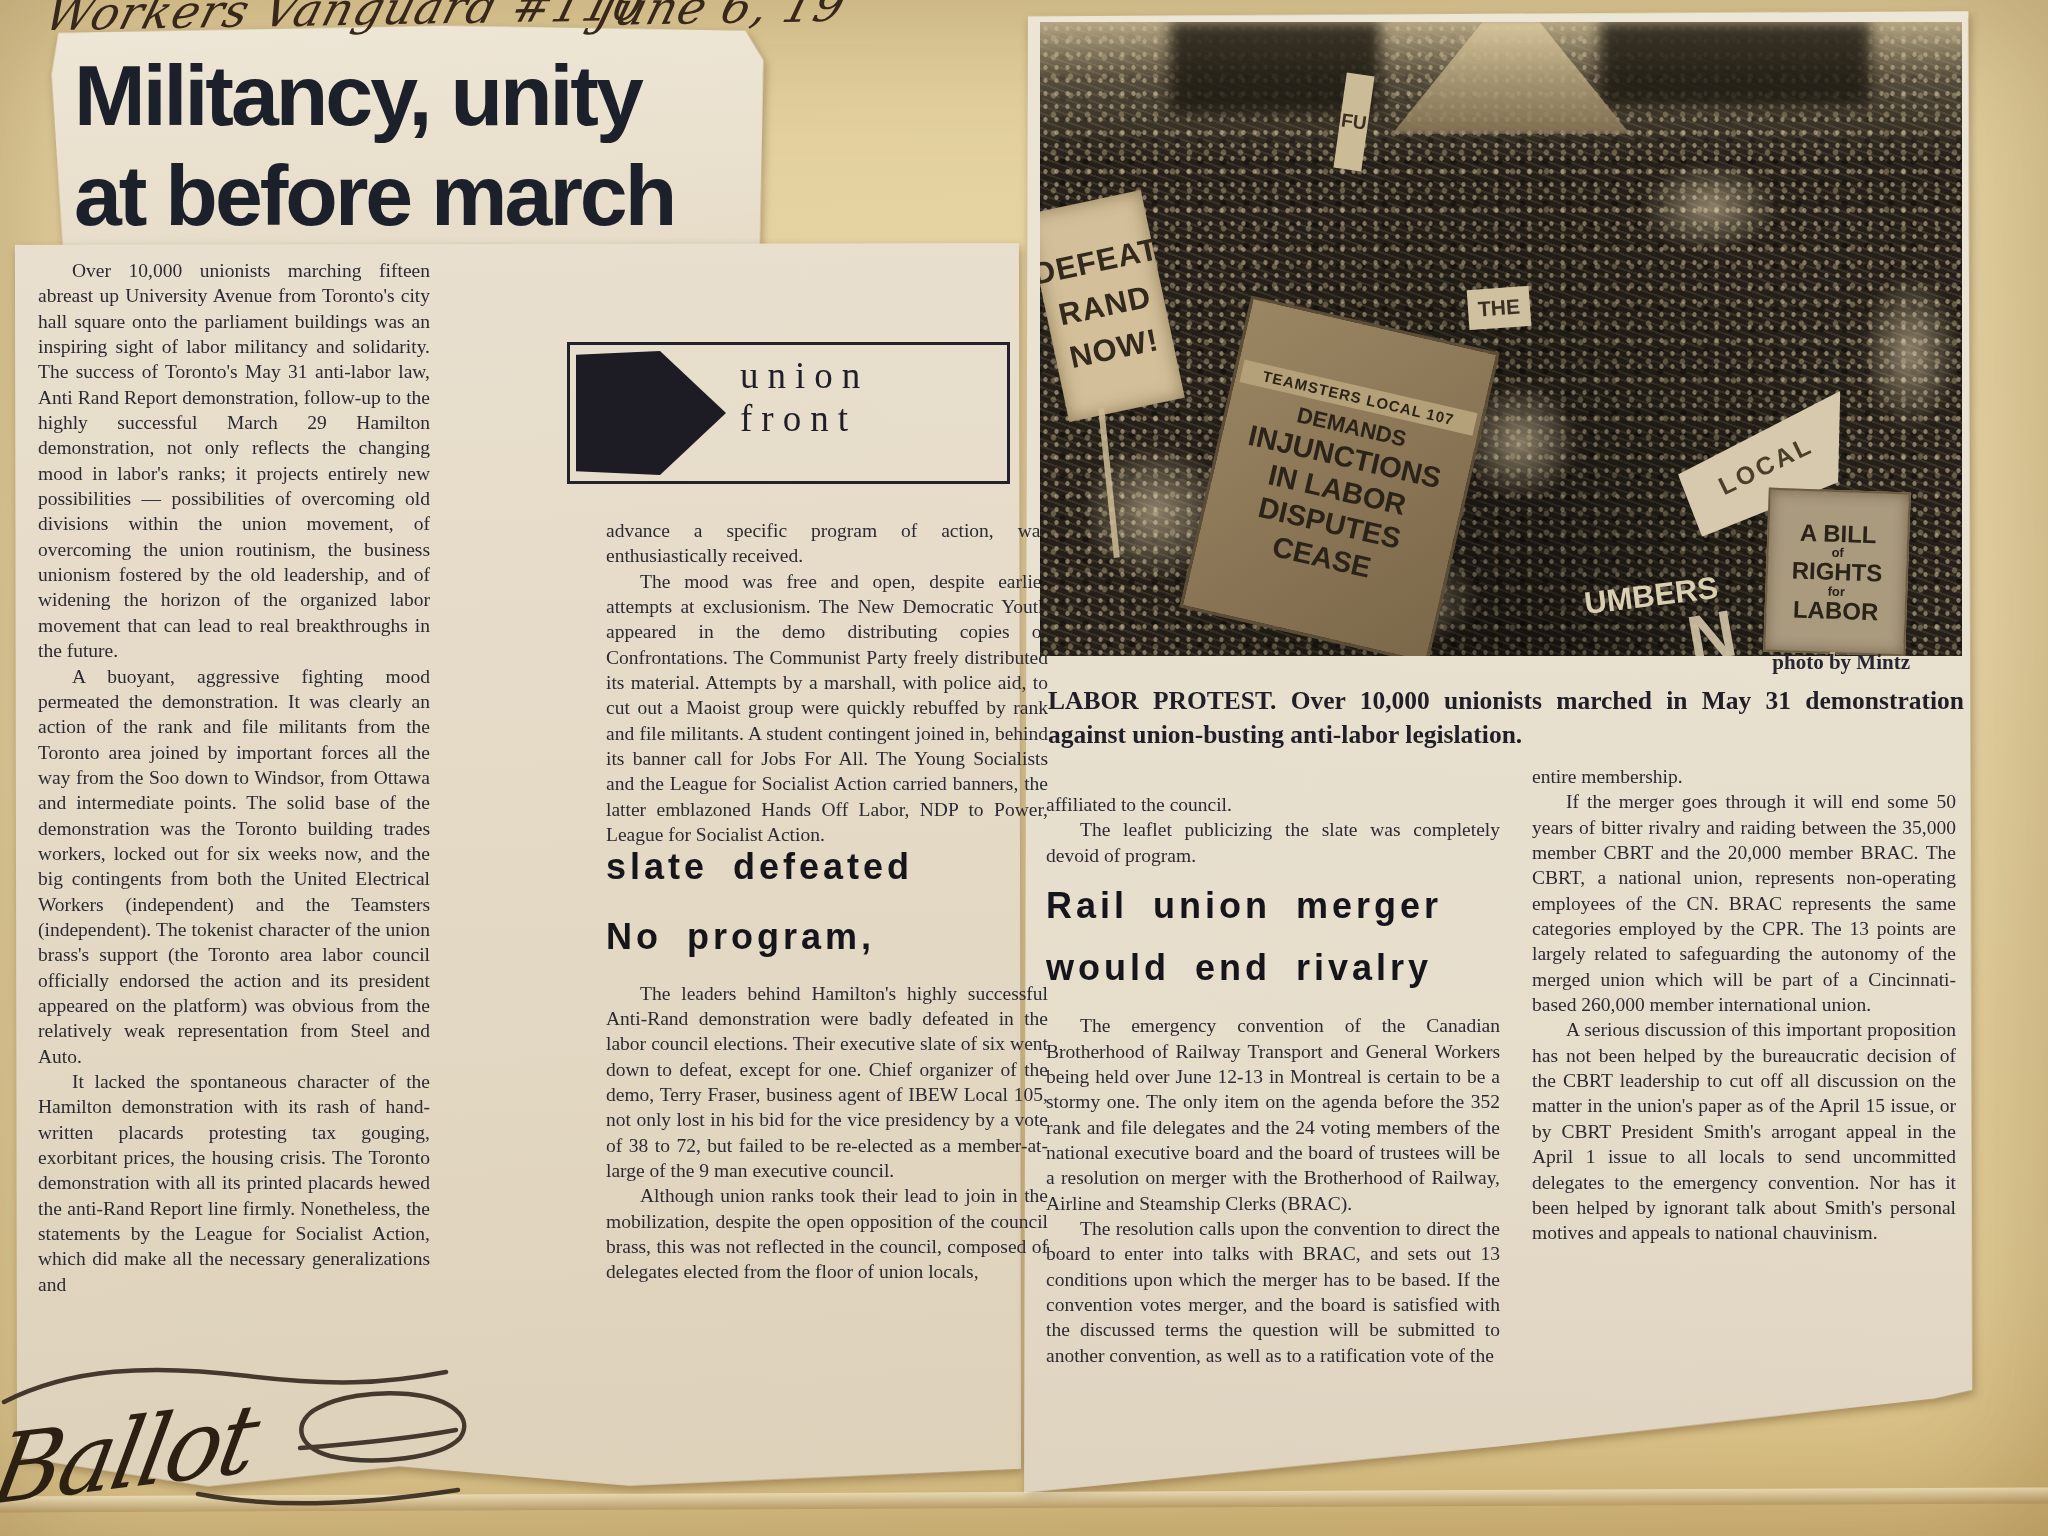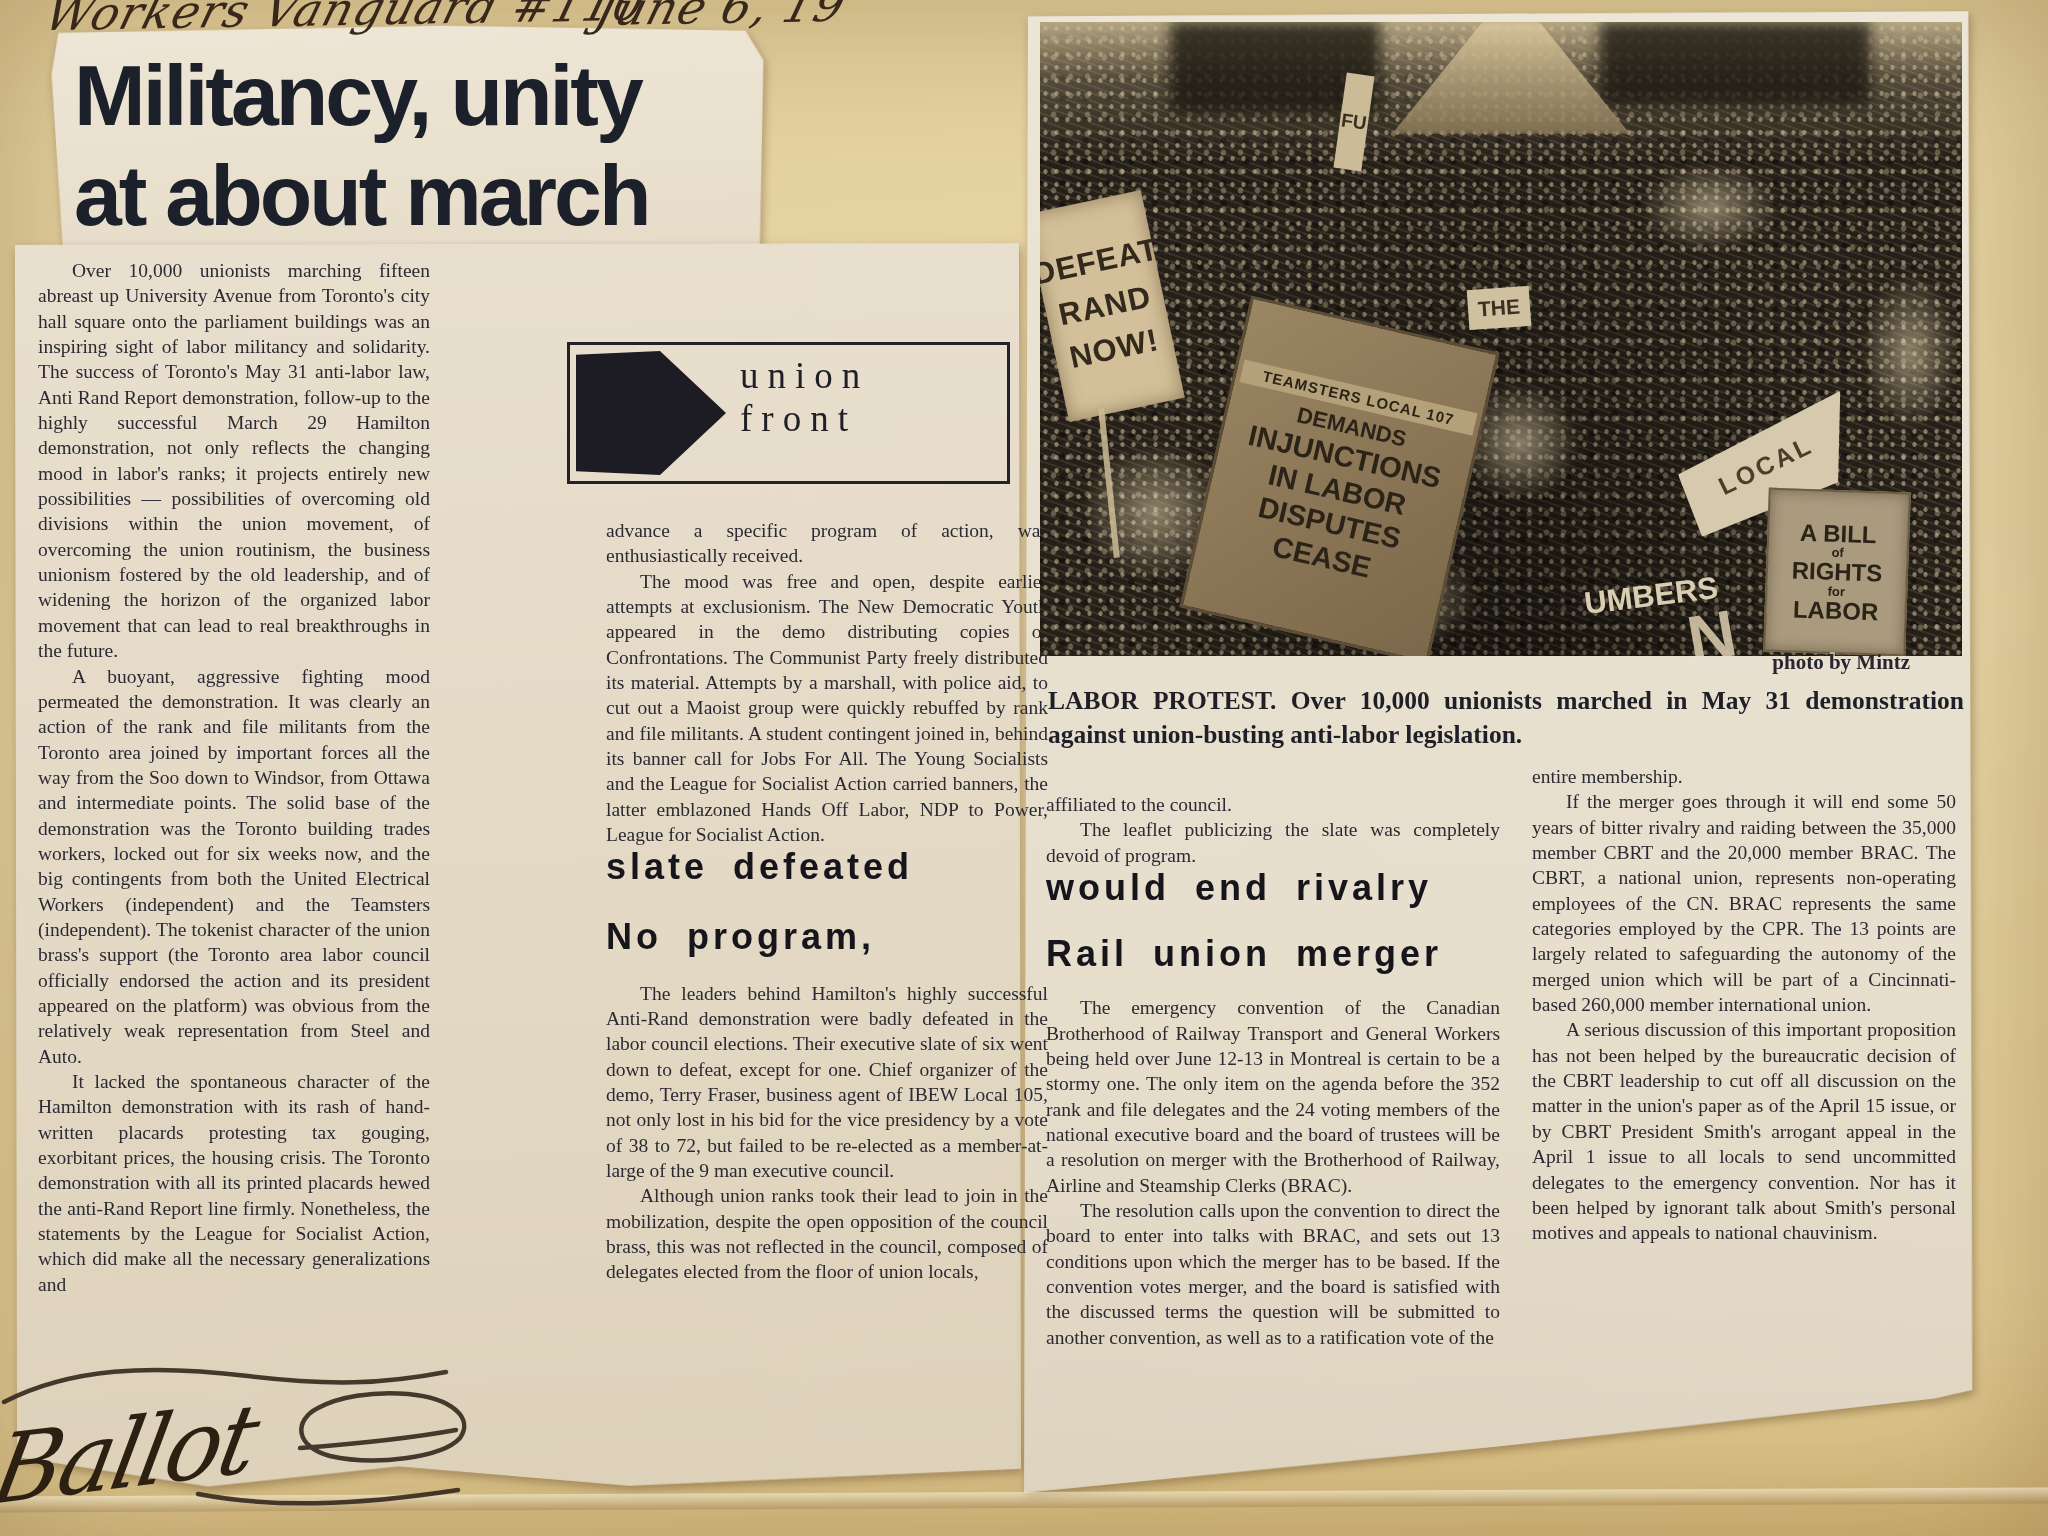--- a/index.html
+++ b/index.html
@@ -102,21 +102,21 @@
     </div>
   <div class="paper photo-paper" style="left:1026px;top:10px;width:948px;height:1484px;transform:rotate(.15deg);">
       <div class="paper-fill"></div>
     </div>
   <div class="fold-line"></div>
 
   <div class="hw" style="left:48px;top:-18px;">Workers Vanguard #110</div>
   <div class="hw" style="left:598px;top:-20px;">June 6, 19</div>
 
   <div class="headline-line" style="left:74px;top:52px;">Militancy, unity</div>
-  <div class="headline-line" style="left:74px;top:152px;">at about march</div>
+  <div class="headline-line" style="left:74px;top:152px;">at before march</div>
 
   <div class="kicker-box">
     <div class="kicker-arrow"></div>
     <div class="kicker-label">union front</div>
   </div>
 
   <div class="col" style="left:38px;top:258px;width:392px;">
     <p>Over 10,000 unionists marching fifteen abreast up University Avenue from Toronto's city hall square onto the parliament buildings was an inspiring sight of labor militancy and solidarity. The success of Toronto's May 31 anti-labor law, Anti Rand Report demonstration, follow-up to the highly successful March 29 Hamilton demonstration, not only reflects the changing mood in labor's ranks; it projects entirely new possibilities — possibilities of overcoming old divisions within the union movement, of overcoming the union routinism, the business unionism fostered by the old leadership, and of widening the horizon of the organized labor movement that can lead to real breakthroughs in the future.</p>
     <p>A buoyant, aggressive fighting mood permeated the demonstration. It was clearly an action of the rank and file militants from the Toronto area joined by important forces all the way from the Soo down to Windsor, from Ottawa and intermediate points. The solid base of the demonstration was the Toronto building trades workers, locked out for six weeks now, and the big contingents from both the United Electrical Workers (independent) and the Teamsters (independent). The tokenist character of the union brass's support (the Toronto area labor council officially endorsed the action and its president appeared on the platform) was obvious from the relatively weak representation from Steel and Auto.</p>
     <p>It lacked the spontaneous character of the Hamilton demonstration with its rash of hand-written placards protesting tax gouging, exorbitant prices, the housing crisis. The Toronto demonstration with all its printed placards hewed the anti-Rand Report line firmly. Nonetheless, the statements by the League for Socialist Action, which did make all the necessary generalizations and</p>
@@ -176,22 +176,22 @@
     </div>
     <div class="pl-stick" style="left:790px;top:630px;width:5px;height:60px;"></div>
   </div>
 
   <div class="credit">photo by Mintz</div>
   <div class="caption">LABOR PROTEST. Over 10,000 unionists marched in May 31 demonstration against union-busting anti-labor legislation.</div>
 
   <div class="col" style="left:1046px;top:764px;width:454px;margin-top:28px;">
     <p class="cont">affiliated to the council.</p>
     <p>The leaflet publicizing the slate was completely devoid of program.</p>
+    <div class="subhead sh1" style="margin-top:18px;margin-bottom:22px;">Rail union merger</div>
     <div class="subhead sh2" style="margin-bottom:26px;">would end rivalry</div>
-    <div class="subhead sh1" style="margin-top:18px;margin-bottom:22px;">Rail union merger</div>
     <p>The emergency convention of the Canadian Brotherhood of Railway Transport and General Workers being held over June 12-13 in Montreal is certain to be a stormy one. The only item on the agenda before the 352 rank and file delegates and the 24 voting members of the national executive board and the board of trustees will be a resolution on merger with the Brotherhood of Railway, Airline and Steamship Clerks (BRAC).</p>
     <p>The resolution calls upon the convention to direct the board to enter into talks with BRAC, and sets out 13 conditions upon which the merger has to be based. If the convention votes merger, and the board is satisfied with the discussed terms the question will be submitted to another convention, as well as to a ratification vote of the</p>
   </div>
 
   <div class="col" style="left:1532px;top:764px;width:424px;">
     <p class="cont">entire membership.</p>
     <p>If the merger goes through it will end some 50 years of bitter rivalry and raiding between the 35,000 member CBRT and the 20,000 member BRAC. The CBRT, a national union, represents non-operating employees of the CN. BRAC represents the same categories employed by the CPR. The 13 points are largely related to safeguarding the autonomy of the merged union which will be part of a Cincinnati-based 260,000 member international union.</p>
     <p>A serious discussion of this important proposition has not been helped by the bureaucratic decision of the CBRT leadership to cut off all discussion on the matter in the union's paper as of the April 15 issue, or by CBRT President Smith's arrogant appeal in the April 1 issue to all locals to send uncommitted delegates to the emergency convention. Nor has it been helped by ignorant talk about Smith's personal motives and appeals to national chauvinism.</p>
   </div>
 

